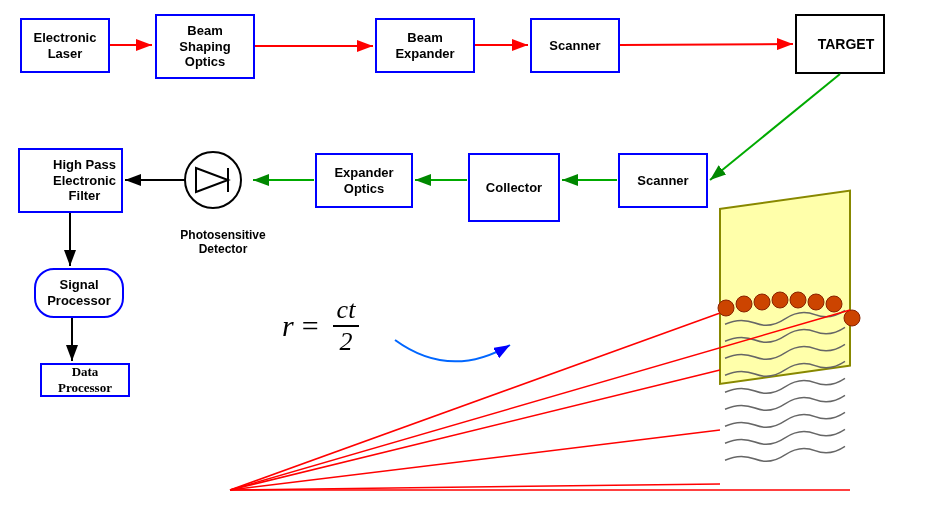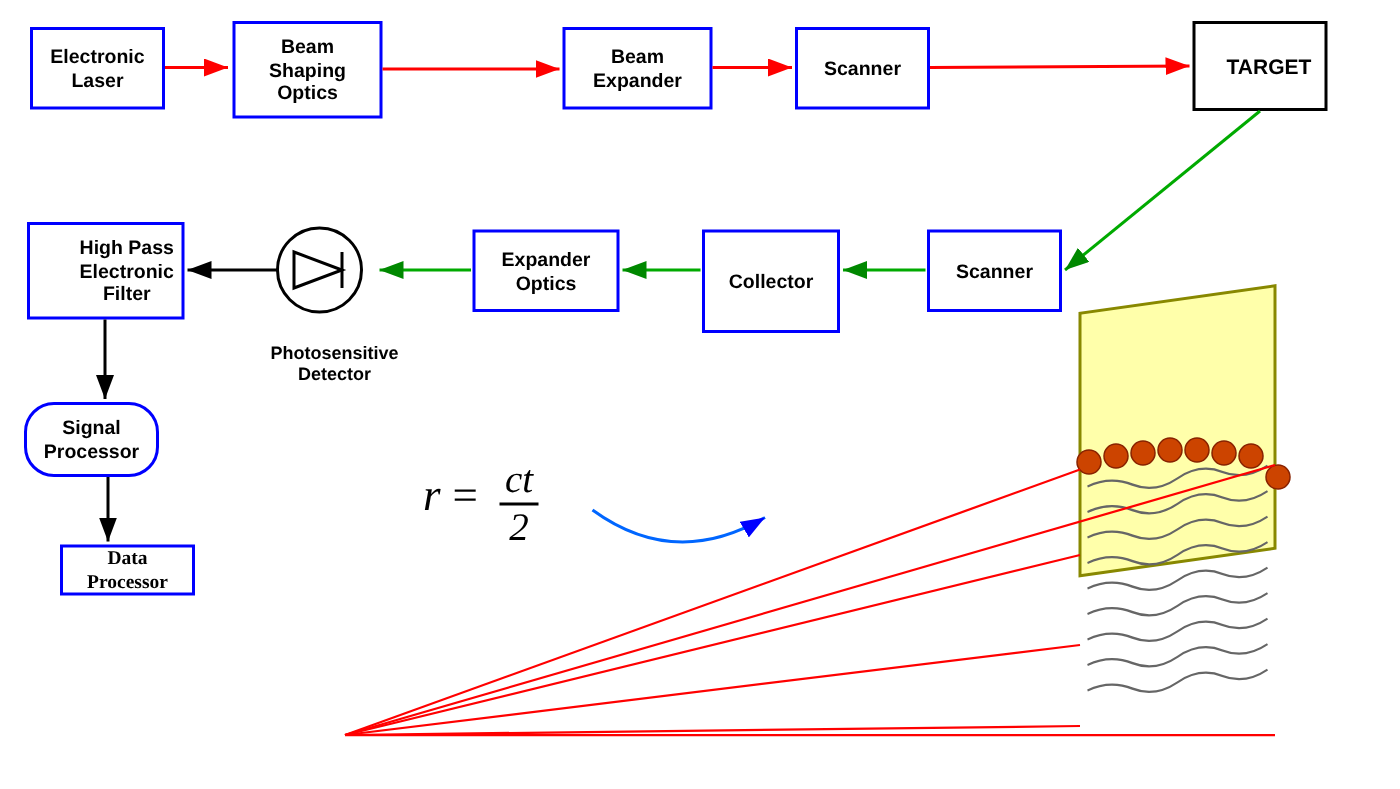--- a/index.html
+++ b/index.html
@@ -131,39 +131,39 @@
     <span>Expander
 Optics</span>
   </div>
 
   <div class="block" style="left:18px; top:148px; width:105px; height:65px; white-space:pre-line;padding-left:28px;">
     <span>High Pass
 Electronic
 Filter</span>
   </div>
 
-  <div class="block" style="left:16px; top:268px; width:90px; height:50px; white-space:pre-line;border-radius:20px;">
+  <div class="block" style="left:34px; top:268px; width:90px; height:50px; white-space:pre-line;border-radius:20px;">
     <span>Signal
 Processor</span>
   </div>
 
   <div class="block" style="left:40px; top:363px; width:90px; height:34px; white-space:pre-line;font-family:Liberation Serif, serif;">
     <span>Data
 Processor</span>
   </div>
 
   <div class="label-below" style="left:168px; top:228px; width:110px;">
     Photosensitive<br>Detector
   </div>
 
   <div class="formula" style="left:282px; top:295px; display:flex; align-items:center;">
     <span style="font-style:italic; font-family:'Times New Roman',serif; font-size:30px;">r</span>
     <span style="margin:0 8px; font-style:normal; font-size:30px;">=</span>
     <span class="formula-fraction">
-      <span class="formula-num" style="font-family:'Times New Roman',serif;margin-top:10px;">ct</span>
+      <span class="formula-num" style="font-family:'Times New Roman',serif;">ct</span>
       <span class="formula-den" style="font-style:italic; font-family:'Times New Roman',serif;">2</span>
     </span>
   </div>
 
   <svg class="diagram-svg" xmlns="http://www.w3.org/2000/svg">
     <defs>
 
       <marker id="arr-red" markerWidth="8" markerHeight="6" refX="8" refY="3" orient="auto">
         <polygon points="0 0, 8 3, 0 6" fill="#ff0000"></polygon>
       </marker>

